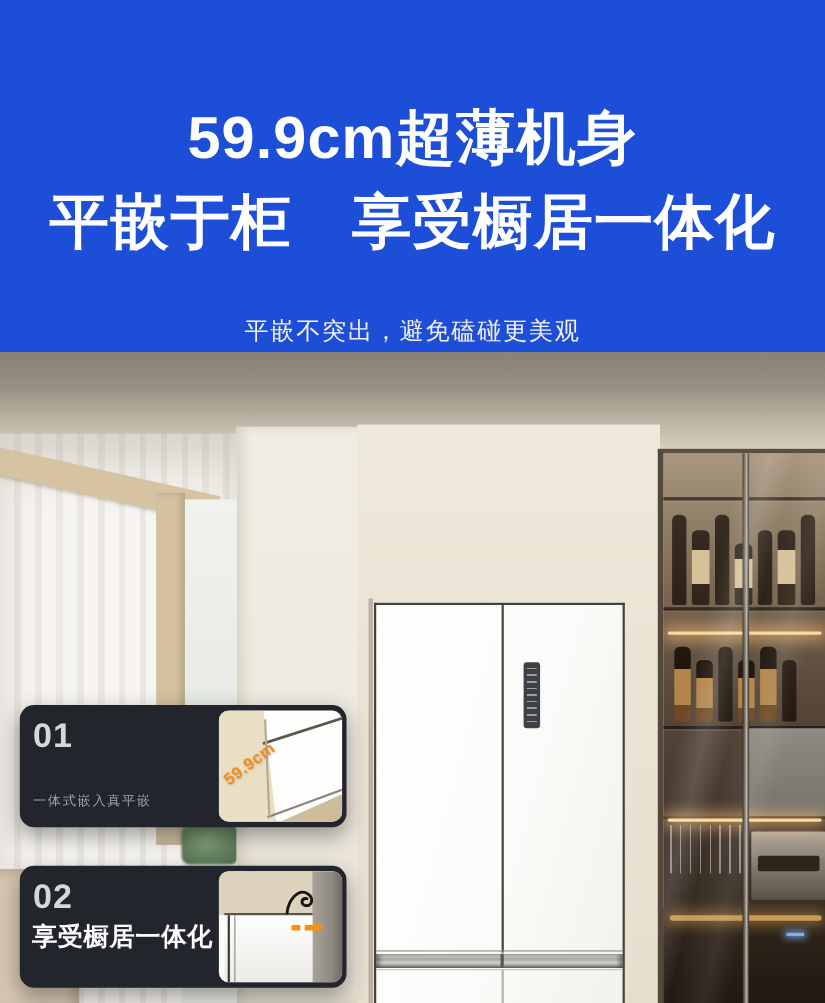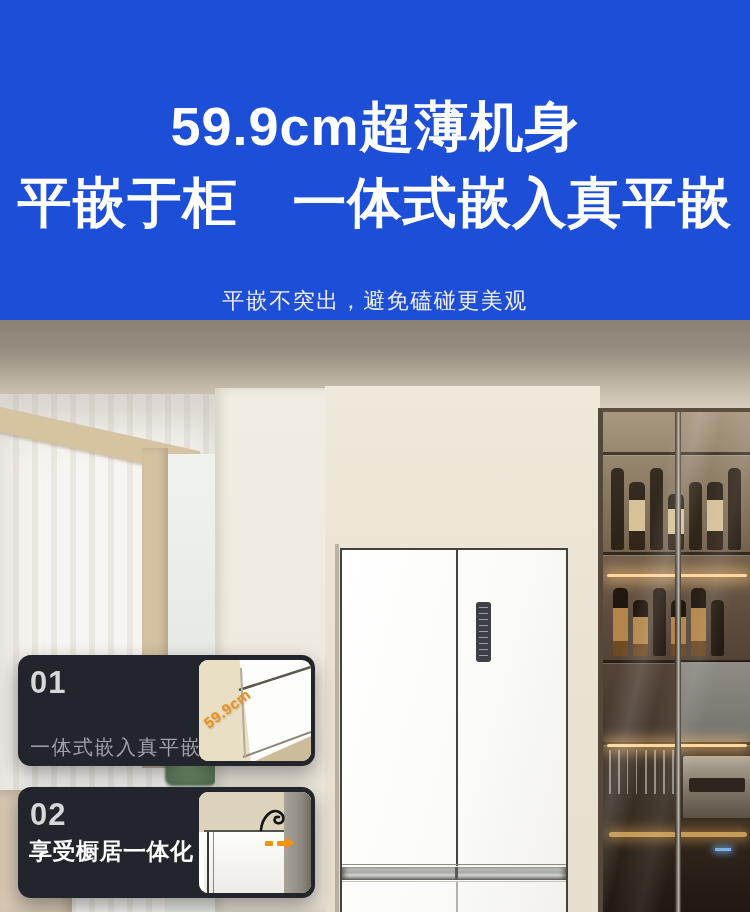--- a/index.html
+++ b/index.html
@@ -86,24 +86,24 @@
   .warm-streak{ left:6px; top:420px; width:138px; height:5px; background:#c79a55; box-shadow:0 0 12px 4px rgba(200,150,80,.55); border-radius:3px; }
   .blue-led{ left:112px; top:436px; width:16px; height:3px; background:#7fb0e8; box-shadow:0 0 7px 2px rgba(110,166,232,.8); }
   .mullion{ left:72px; top:0; width:6px; height:100%; background:linear-gradient(90deg,#2e2820,#8d877b 45%,#c9c3b7 55%,#2e2820); }
   .sheen{ left:0; top:0; width:100%; height:100%; pointer-events:none;
     background:linear-gradient(103deg,rgba(255,255,255,0) 28%,rgba(255,255,255,.13) 37%,rgba(255,255,255,0) 46%,rgba(255,255,255,.08) 58%,rgba(255,255,255,0) 66%),
                linear-gradient(180deg,rgba(190,170,140,.18),rgba(0,0,0,0) 40%); }
 
   
   .card{ position:absolute; left:18px; width:297px; height:111px; background:#23252c;
     border-radius:13px; box-shadow:0 8px 20px rgba(20,20,25,.4); z-index:10; }
-  .card1{ top:641px;margin-top:14px; } .card2{ top:787px; }
+  .card1{ top:641px; } .card2{ top:787px; }
   .card .num{ position:absolute; left:12px; top:10px; font-size:31px; font-weight:600; color:#d6d7d9; letter-spacing:1px; }
   .card .c-title{ position:absolute; left:11px; top:49px; font-size:23px; font-weight:700; color:#fbfbfb; letter-spacing:.5px; white-space:nowrap; }
-  .card .c-sub{ position:absolute; left:12px; top:79px; font-size:20px; font-weight:400; color:#9da2a9; letter-spacing:1.5px; white-space:nowrap; }
+  .card .c-sub{ position:absolute; left:12px; top:79px; font-size:12px; font-weight:400; color:#9da2a9; letter-spacing:1.5px; white-space:nowrap; }
   .thumb{ position:absolute; right:4px; top:5px; width:112px; height:101px; border-radius:9px; overflow:hidden; background:#fdfdfc; }
   .thumb *{ position:absolute; }
 
   .t1-beige{ left:0; top:0; width:52px; height:101px; clip-path:polygon(0 0,78% 0,100% 100%,0 100%);
     background:radial-gradient(circle at 3px 3px,#d9cba6 1.1px,transparent 1.6px) 0 0/7px 7px,#ead Dentsu; 
     background-color:#e9dfc4; }
   .t1-svg{ left:0; top:0; }
   .depth-label{ left:1px; top:40px; transform:rotate(-37deg); color:#f18f1c; font-weight:700; font-size:15px;
     letter-spacing:.5px; text-shadow:0 1px 2px rgba(90,60,10,.3); }
 
@@ -119,21 +119,21 @@
   .arr-dash2{ position:static; width:9px; height:5px; background:#f5920f; border-radius:1px; }
   .arr-head{ position:static; width:0; height:0; border-left:9px solid #f5920f; border-top:5px solid transparent; border-bottom:5px solid transparent; }
 </style>
 </head>
 <body>
 
 <div class="canvas">
 
   <header class="hero">
     <div class="title">59.9cm超薄机身</div>
-    <div class="title">平嵌于柜　一体式嵌入真平嵌</div>
+    <div class="title">平嵌于柜　享受橱居一体化</div>
     <div class="subtitle">平嵌不突出，避免磕碰更美观</div>
   </header>
 
   <div class="photo">
     <div class="curtain"></div>
     <div class="beam"></div>
     <div class="window-sliver"></div>
     <div class="beam-vert"></div>
     <div class="plant"></div>
     <div class="wall-column"></div>

